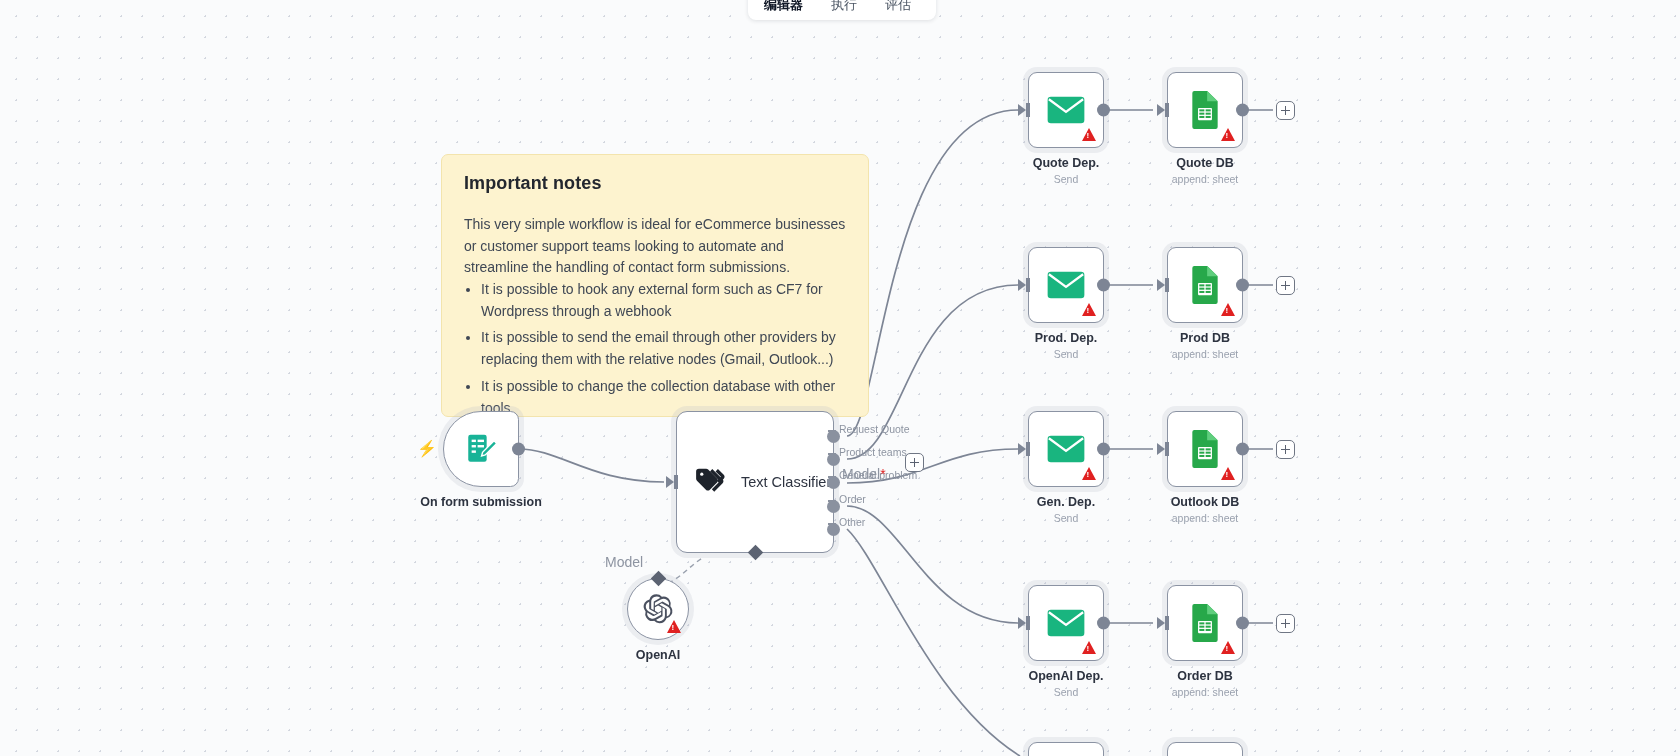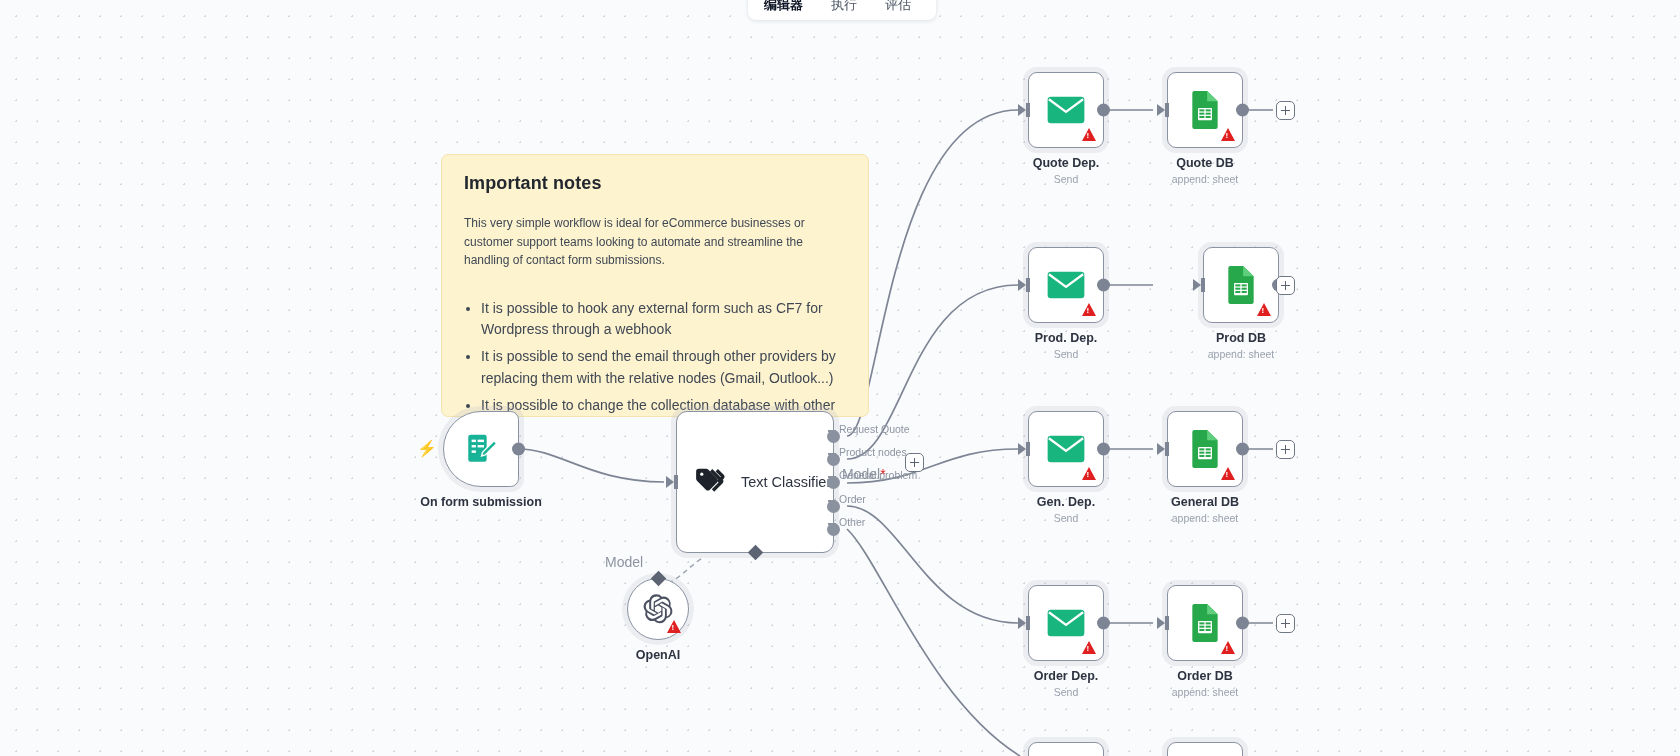--- a/index.html
+++ b/index.html
@@ -55,24 +55,24 @@
     z-index: 5;
   }
   #sticky h2 {
     font-size: 18px;
     font-weight: 700;
     color: #23272f;
     letter-spacing: .1px;
     margin-bottom: 20px;
   }
   #sticky p {
-    font-size: 12px;
+    font-size: 14px;
     line-height: 1.55;
     color: #3f4754;
-    margin-bottom: 28px;
+    margin-bottom: 0;
   }
   #sticky ul { margin-left: 17px; }
   #sticky li {
     font-size: 14px;
     line-height: 1.55;
     color: #3f4754;
     margin-bottom: 5px;
   }
   #sticky li::marker { color: #3f4754; }
 
@@ -320,21 +320,21 @@
         <path d="M13.6 2.8l7.3 7.3c.8.8.8 2 0 2.8l-5.9 5.9-1.7-1.7 5.6-5.6-6.9-6.9z" fill="#1e232b"></path>
         <path d="M17.6 2.8l4.1 4.1c.8.8.8 2 0 2.8l-3.1 3.1-1.7-1.7 2.8-2.8-3.8-3.8z" fill="#1e232b"></path>
       </svg>
       <span class="ctitle">Text Classifier</span>
       <span class="arrow-in"></span>
 
       <span class="out-port" style="top:18px;margin-left:10px;">
         <span class="out-lbl">Request Quote</span>
       </span>
       <span class="out-port" style="top:41px;">
-        <span class="out-lbl">Product nodes</span>
+        <span class="out-lbl">Product teams</span>
       </span>
       <span class="out-port" style="top:64px;">
         <span class="out-lbl">General problem</span>
       </span>
       <span class="out-port" style="top:88px;">
         <span class="out-lbl">Order</span>
       </span>
       <span class="out-port" style="top:111px;">
         <span class="out-lbl">Other</span>
       </span>
@@ -401,21 +401,21 @@
         <rect x="0.5" y="0.5" width="29" height="21" rx="2.6" fill="#19b57f"></rect>
         <path d="M1.5 2.5 L15 12.5 L28.5 2.5" fill="none" stroke="#ffffff" stroke-width="1.8"></path>
       </svg>
       <span class="warn"></span>
       <span class="arrow-in"></span>
       <span class="dot-out"></span>
     </div>
     <div class="nlabel">Prod. Dep.</div>
     <div class="nsub">Send</div>
   </div>
-  <div class="node" style="left:1167px; top:247px;margin-left:36px;">
+  <div class="node" style="left:1167px; top:247px;">
     <div class="nbox">
       <svg width="32" height="38" viewBox="0 0 24 30">
         <path d="M2 1.6A1.6 1.6 0 0 1 3.6 0h10.1L22 8.1v20.3a1.6 1.6 0 0 1-1.6 1.6H3.6A1.6 1.6 0 0 1 2 28.4z" fill="#27a84a"></path>
         <path d="M13.7 0 22 8.1h-8.3z" fill="#5fce7d"></path>
         <rect x="6.5" y="13.5" width="11" height="9.5" rx="0.6" fill="#ffffff"></rect>
         <g fill="#27a84a">
           <rect x="7.5" y="14.5" width="4" height="1.6"></rect>
           <rect x="12.5" y="14.5" width="4" height="1.6"></rect>
           <rect x="7.5" y="17.1" width="4" height="1.6"></rect>
           <rect x="12.5" y="17.1" width="4" height="1.6"></rect>
@@ -457,36 +457,36 @@
           <rect x="7.5" y="17.1" width="4" height="1.6"></rect>
           <rect x="12.5" y="17.1" width="4" height="1.6"></rect>
           <rect x="7.5" y="19.7" width="4" height="1.6"></rect>
           <rect x="12.5" y="19.7" width="4" height="1.6"></rect>
         </g>
       </svg>
       <span class="warn"></span>
       <span class="arrow-in"></span>
       <span class="dot-out"></span>
     </div>
-    <div class="nlabel">General DB</div>
+    <div class="nlabel">Outlook DB</div>
     <div class="nsub">append: sheet</div>
   </div>
   <span class="plus" style="left:1276px; top:440px;"></span>
 
   <div class="node" style="left:1028px; top:585px;">
     <div class="nbox">
       <svg width="38" height="30" viewBox="0 0 30 22">
         <rect x="0.5" y="0.5" width="29" height="21" rx="2.6" fill="#19b57f"></rect>
         <path d="M1.5 2.5 L15 12.5 L28.5 2.5" fill="none" stroke="#ffffff" stroke-width="1.8"></path>
       </svg>
       <span class="warn"></span>
       <span class="arrow-in"></span>
       <span class="dot-out"></span>
     </div>
-    <div class="nlabel">Order Dep.</div>
+    <div class="nlabel">OpenAI Dep.</div>
     <div class="nsub">Send</div>
   </div>
   <div class="node" style="left:1167px; top:585px;">
     <div class="nbox">
       <svg width="32" height="38" viewBox="0 0 24 30">
         <path d="M2 1.6A1.6 1.6 0 0 1 3.6 0h10.1L22 8.1v20.3a1.6 1.6 0 0 1-1.6 1.6H3.6A1.6 1.6 0 0 1 2 28.4z" fill="#27a84a"></path>
         <path d="M13.7 0 22 8.1h-8.3z" fill="#5fce7d"></path>
         <rect x="6.5" y="13.5" width="11" height="9.5" rx="0.6" fill="#ffffff"></rect>
         <g fill="#27a84a">
           <rect x="7.5" y="14.5" width="4" height="1.6"></rect>

